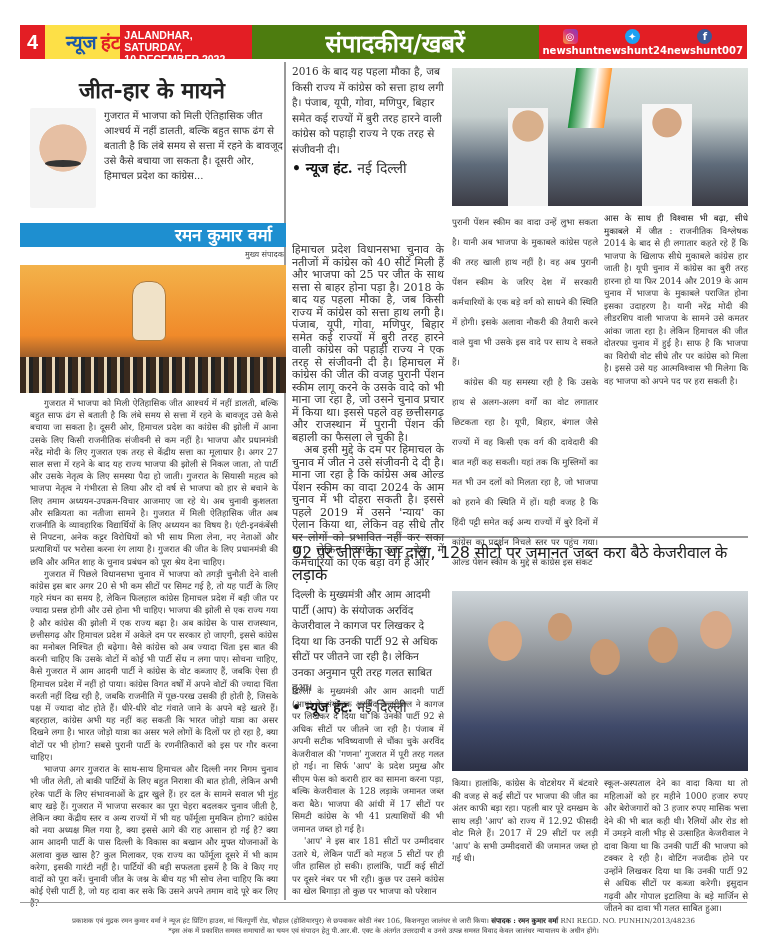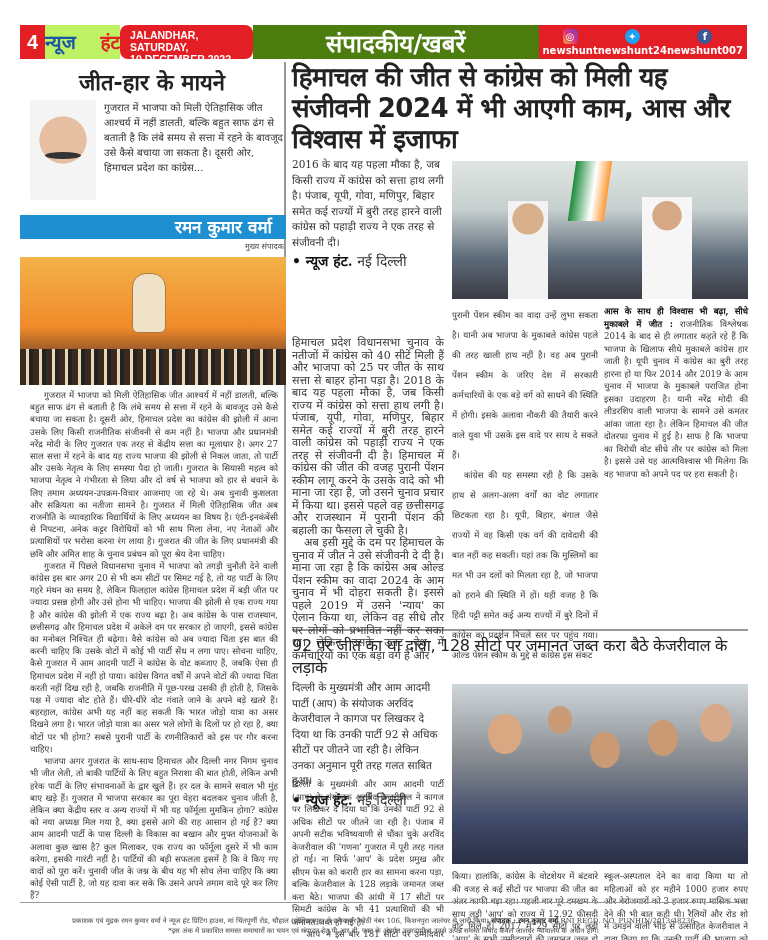--- a/index.html
+++ b/index.html
@@ -1,31 +1,31 @@
 <!DOCTYPE html>
 <html><head>
 <meta charset="utf-8">
 <style>
   * { box-sizing: border-box; margin: 0; padding: 0; }
   body { width: 768px; height: 940px; background: #ffffff; font-family: "DejaVu Serif", serif; color: #222; position: relative; overflow: hidden; }
   .masthead { position: absolute; top: 25px; left: 20px; width: 727px; height: 34px; display: flex; }
   .page-num { width: 28px; background: #e31e24; color: #fff; font: bold 20px "Liberation Sans", sans-serif; display: flex; align-items: center; justify-content: center; }
-  .logo { width: 84px; background: #bef264; color: #1a56a8; font: bold 19px "DejaVu Sans", sans-serif; display: flex; align-items: center; justify-content: space-between; }
+  .logo { width: 84px; background: #fde047; color: #1a56a8; font: bold 19px "DejaVu Sans", sans-serif; display: flex; align-items: center; justify-content: flex-end; }
   .logo .hunt { color: #e31e24; margin-left: 4px; }
-  .dateline { width: 146px; background: #e31e24; color: #fff; font: bold 10.5px "Liberation Sans", sans-serif; padding: 4px 10px; line-height: 12px; border-radius: 8px; }
+  .dateline { width: 146px; background: #e31e24; color: #fff; font: bold 10.5px "Liberation Sans", sans-serif; padding: 4px 4px; line-height: 12px; }
   .section { width: 320px; background: #4d7c0f; color: #fff; font: bold 24px "DejaVu Sans", sans-serif; display: flex; align-items: center; justify-content: center; }
   .social { flex: 1; background: #e31e24; display: flex; justify-content: space-around; align-items: center; padding: 0 4px; }
   .soc { display: flex; flex-direction: column; align-items: center; color: #fff; font: bold 10px "DejaVu Sans", sans-serif; }
   .soc .ic { width: 15px; height: 15px; border-radius: 50%; margin-bottom: 1px; display: flex; align-items: center; justify-content: center; font-size: 10px; color: #fff; }
   .ic.ig { background: linear-gradient(45deg,#f9a23a,#d8337a,#7a3fc2); border-radius: 4px; }
   .ic.tw { background: #1da1f2; }
   .ic.fb { background: #3b5998; }
 
   .left-col { position: absolute; left: 20px; top: 62px; width: 266px; height: 838px; border-right: 2px solid #999; }
-  .ed-title { font: bold 22px "DejaVu Sans", sans-serif; text-align: center; color: #222; margin-top: 4px; }
+  .ed-title { font: bold 22px "DejaVu Sans", sans-serif; text-align: center; color: #222; margin-top: 12px; }
   .ed-top { display: flex; margin-top: 4px; position: relative; height: 120px; }
   .ed-photo { width: 66px; height: 100px; margin-left: 10px; background: radial-gradient(circle at 50% 40%, #e6bfa3 0 34%, #f4f4f4 35%); border-radius: 2px; position: relative; }
   .ed-photo .mous { position: absolute; left: 15px; top: 52px; width: 36px; height: 7px; background: #333; border-radius: 50%; }
   .ed-intro { flex: 1; padding-left: 8px; font-size: 10px; line-height: 15px; color: #333; }
   .ed-bar { position: absolute; left: 0; top: 115px; width: 266px; height: 24px; background: #1e8fd0; color: #fff; font: bold 17px "DejaVu Sans", sans-serif; text-align: right; padding-right: 14px; line-height: 24px; }
   .ed-role { font-size: 8px; text-align: right; margin-top: 20px; color: #444; }
   .ed-image { margin-top: 6px; width: 266px; height: 128px; background: linear-gradient(180deg,#f3b24a 0%,#f08a2a 55%,#7a4a2a 80%,#2a2a2a 100%); position: relative; overflow: hidden; }
   .ed-image .hand { position: absolute; left: 112px; top: 16px; width: 34px; height: 60px; background: #f0e2c8; border-radius: 14px 14px 6px 6px; border: 1px solid #b07b3a; }
   .ed-image .crowd { position: absolute; left: 0; bottom: 0; width: 100%; height: 36px; background: repeating-linear-gradient(90deg,#3a2a1e 0 6px,#e9d7b8 6px 9px,#222 9px 13px); }
   .body-text { font-size: 8.6px; line-height: 12.2px; text-align: justify; color: #333; padding: 4px 6px 0 10px; }
@@ -37,21 +37,21 @@
   .s1-lead { position: absolute; left: 0; top: 0; width: 152px; font-size: 10.5px; line-height: 15.5px; color: #333; }
   .byline { font-size: 14px; margin-top: 4px; }
   .byline b { color: #111; }
   .s1-body { position: absolute; left: 0; top: 180px; width: 152px; font-size: 11px; line-height: 12.5px; text-align: justify; color: #333; }
   .s1-photo { position: absolute; left: 160px; top: 4px; width: 296px; height: 138px; background: linear-gradient(180deg,#dfe5e2 0%,#c7d0cf 35%,#5e6b7a 70%,#3b3b44 100%); overflow: hidden; }
   .s1-photo .flag { position: absolute; left: 120px; top: 0; width: 36px; height: 60px; background: linear-gradient(90deg,#1b8b3a,#ffffff 60%,#ff9933); transform: skewX(-8deg); }
   .s1-photo .p1 { position: absolute; left: 56px; top: 40px; width: 40px; height: 100px; background: radial-gradient(circle at 50% 18%, #d9b08c 0 18%, #f2f2f2 19%); }
   .s1-photo .p2 { position: absolute; left: 190px; top: 36px; width: 50px; height: 104px; background: radial-gradient(circle at 50% 18%, #d6a885 0 16%, #f6f6f6 17%); }
   .s1-col2 { position: absolute; left: 160px; top: 148px; width: 146px; font-size: 8.6px; line-height: 20px; text-align: justify; color: #333; }
   .s1-col3 { position: absolute; left: 312px; top: 148px; width: 144px; font-size: 8.6px; line-height: 12.5px; text-align: justify; color: #333; }
-  .subhead { font-weight: bold; color: #111; }
+  .subhead { font-weight: normal; color: #111; }
   .divider { height: 2px; background: #999; margin: 2px 0; }
   .hl2 { font: 16px "DejaVu Sans", sans-serif; color: #222; letter-spacing: -0.3px; margin-top: 3px; }
   .story2 { position: relative; height: 370px; margin-top: 2px; }
   .s2-lead { position: absolute; left: 0; top: 0; width: 152px; font-size: 10.5px; line-height: 15.5px; color: #333; }
   .s2-body { position: absolute; left: 0; top: 98px; width: 152px; font-size: 8.6px; line-height: 12.5px; text-align: justify; color: #333; }
   .s2-photo { position: absolute; left: 160px; top: 4px; width: 296px; height: 180px; background: linear-gradient(180deg,#cfd6da 0%,#8a8e93 40%,#404a6a 75%,#2a2f44 100%); overflow: hidden; }
   .s2-photo .f { position: absolute; border-radius: 50%; background: #c99a74; }
   .s2-col2 { position: absolute; left: 160px; top: 190px; width: 146px; font-size: 8.6px; line-height: 12.5px; text-align: justify; color: #333; }
   .s2-col3 { position: absolute; left: 312px; top: 190px; width: 144px; font-size: 8.6px; line-height: 12.5px; text-align: justify; color: #333; }
 
@@ -103,21 +103,20 @@
     <div class="crowd"></div>
   </div>
   <div class="body-text">
     <p>गुजरात में भाजपा को मिली ऐतिहासिक जीत आश्चर्य में नहीं डालती, बल्कि बहुत साफ ढंग से बताती है कि लंबे समय से सत्ता में रहने के बावजूद उसे कैसे बचाया जा सकता है। दूसरी ओर, हिमाचल प्रदेश का कांग्रेस की झोली में आना उसके लिए किसी राजनीतिक संजीवनी से कम नहीं है। भाजपा और प्रधानमंत्री नरेंद्र मोदी के लिए गुजरात एक तरह से केंद्रीय सत्ता का मूलाधार है। अगर 27 साल सत्ता में रहने के बाद यह राज्य भाजपा की झोली से निकल जाता, तो पार्टी और उसके नेतृत्व के लिए समस्या पैदा हो जाती। गुजरात के सियासी महत्व को भाजपा नेतृत्व ने गंभीरता से लिया और दो वर्ष से भाजपा को हार से बचाने के लिए तमाम अध्ययन-उपक्रम-विचार आजमाए जा रहे थे। अब चुनावी कुशलता और सक्रियता का नतीजा सामने है। गुजरात में मिली ऐतिहासिक जीत अब राजनीति के व्यावहारिक विद्यार्थियों के लिए अध्ययन का विषय है। एंटी-इनकंबेंसी से निपटना, अनेक कट्टर विरोधियों को भी साथ मिला लेना, नए नेताओं और प्रत्याशियों पर भरोसा करना रंग लाया है। गुजरात की जीत के लिए प्रधानमंत्री की छवि और अमित शाह के चुनाव प्रबंधन को पूरा श्रेय देना चाहिए।</p>
     <p>गुजरात में पिछले विधानसभा चुनाव में भाजपा को तगड़ी चुनौती देने वाली कांग्रेस इस बार अगर 20 से भी कम सीटों पर सिमट गई है, तो यह पार्टी के लिए गहरे मंथन का समय है, लेकिन फिलहाल कांग्रेस हिमाचल प्रदेश में बड़ी जीत पर ज्यादा प्रसन्न होगी और उसे होना भी चाहिए। भाजपा की झोली से एक राज्य गया है और कांग्रेस की झोली में एक राज्य बढ़ा है। अब कांग्रेस के पास राजस्थान, छत्तीसगढ़ और हिमाचल प्रदेश में अकेले दम पर सरकार हो जाएगी, इससे कांग्रेस का मनोबल निश्चित ही बढ़ेगा। वैसे कांग्रेस को अब ज्यादा चिंता इस बात की करनी चाहिए कि उसके वोटों में कोई भी पार्टी सेंध न लगा पाए। सोचना चाहिए, कैसे गुजरात में आम आदमी पार्टी ने कांग्रेस के वोट कब्जाए हैं, जबकि ऐसा ही हिमाचल प्रदेश में नहीं हो पाया। कांग्रेस विगत वर्षों में अपने वोटों की ज्यादा चिंता करती नहीं दिख रही है, जबकि राजनीति में पूछ-परख उसकी ही होती है, जिसके पक्ष में ज्यादा वोट होते हैं। धीरे-धीरे वोट गंवाते जाने के अपने बड़े खतरे हैं। बहरहाल, कांग्रेस अभी यह नहीं कह सकती कि भारत जोड़ो यात्रा का असर दिखने लगा है। भारत जोड़ो यात्रा का असर भले लोगों के दिलों पर हो रहा है, क्या वोटों पर भी होगा? सबसे पुरानी पार्टी के रणनीतिकारों को इस पर गौर करना चाहिए।</p>
     <p>भाजपा अगर गुजरात के साथ-साथ हिमाचल और दिल्ली नगर निगम चुनाव भी जीत लेती, तो बाकी पार्टियों के लिए बहुत निराशा की बात होती, लेकिन अभी हरेक पार्टी के लिए संभावनाओं के द्वार खुले हैं। हर दल के सामने सवाल भी मुंह बाए खड़े हैं। गुजरात में भाजपा सरकार का पूरा चेहरा बदलकर चुनाव जीती है, लेकिन क्या केंद्रीय स्तर व अन्य राज्यों में भी यह फॉर्मूला मुमकिन होगा? कांग्रेस को नया अध्यक्ष मिल गया है, क्या इससे आगे की राह आसान हो गई है? क्या आम आदमी पार्टी के पास दिल्ली के विकास का बखान और मुफ्त योजनाओं के अलावा कुछ खास है? कुल मिलाकर, एक राज्य का फॉर्मूला दूसरे में भी काम करेगा, इसकी गारंटी नहीं है। पार्टियों की बड़ी सफलता इसमें है कि वे किए गए वादों को पूरा करें। चुनावी जीत के जश्न के बीच यह भी सोच लेना चाहिए कि क्या कोई ऐसी पार्टी है, जो यह दावा कर सके कि उसने अपने तमाम वादे पूरे कर लिए हैं?</p>
   </div>
 </div>
 
 <div class="right">
-  <div class="hl1">हिमाचल की जीत से कांग्रेस को मिली यह संजीवनी 2024 में भी आएगी काम, आस और विश्वास में इजाफा</div>
   <div class="story1">
     <div class="s1-lead">
       <div>2016 के बाद यह पहला मौका है, जब किसी राज्य में कांग्रेस को सत्ता हाथ लगी है। पंजाब, यूपी, गोवा, मणिपुर, बिहार समेत कई राज्यों में बुरी तरह हारने वाली कांग्रेस को पहाड़ी राज्य ने एक तरह से संजीवनी दी।</div>
       <div class="byline">
         <b>• न्यूज हंट.</b>
         <span>नई दिल्ली</span>
       </div>
     </div>
     <div class="s1-body">
       <p>हिमाचल प्रदेश विधानसभा चुनाव के नतीजों में कांग्रेस को 40 सीटें मिली हैं और भाजपा को 25 पर जीत के साथ सत्ता से बाहर होना पड़ा है। 2018 के बाद यह पहला मौका है, जब किसी राज्य में कांग्रेस को सत्ता हाथ लगी है। पंजाब, यूपी, गोवा, मणिपुर, बिहार समेत कई राज्यों में बुरी तरह हारने वाली कांग्रेस को पहाड़ी राज्य ने एक तरह से संजीवनी दी है। हिमाचल में कांग्रेस की जीत की वजह पुरानी पेंशन स्कीम लागू करने के उसके वादे को भी माना जा रहा है, जो उसने चुनाव प्रचार में किया था। इससे पहले वह छत्तीसगढ़ और राजस्थान में पुरानी पेंशन की बहाली का फैसला ले चुकी है।</p>

